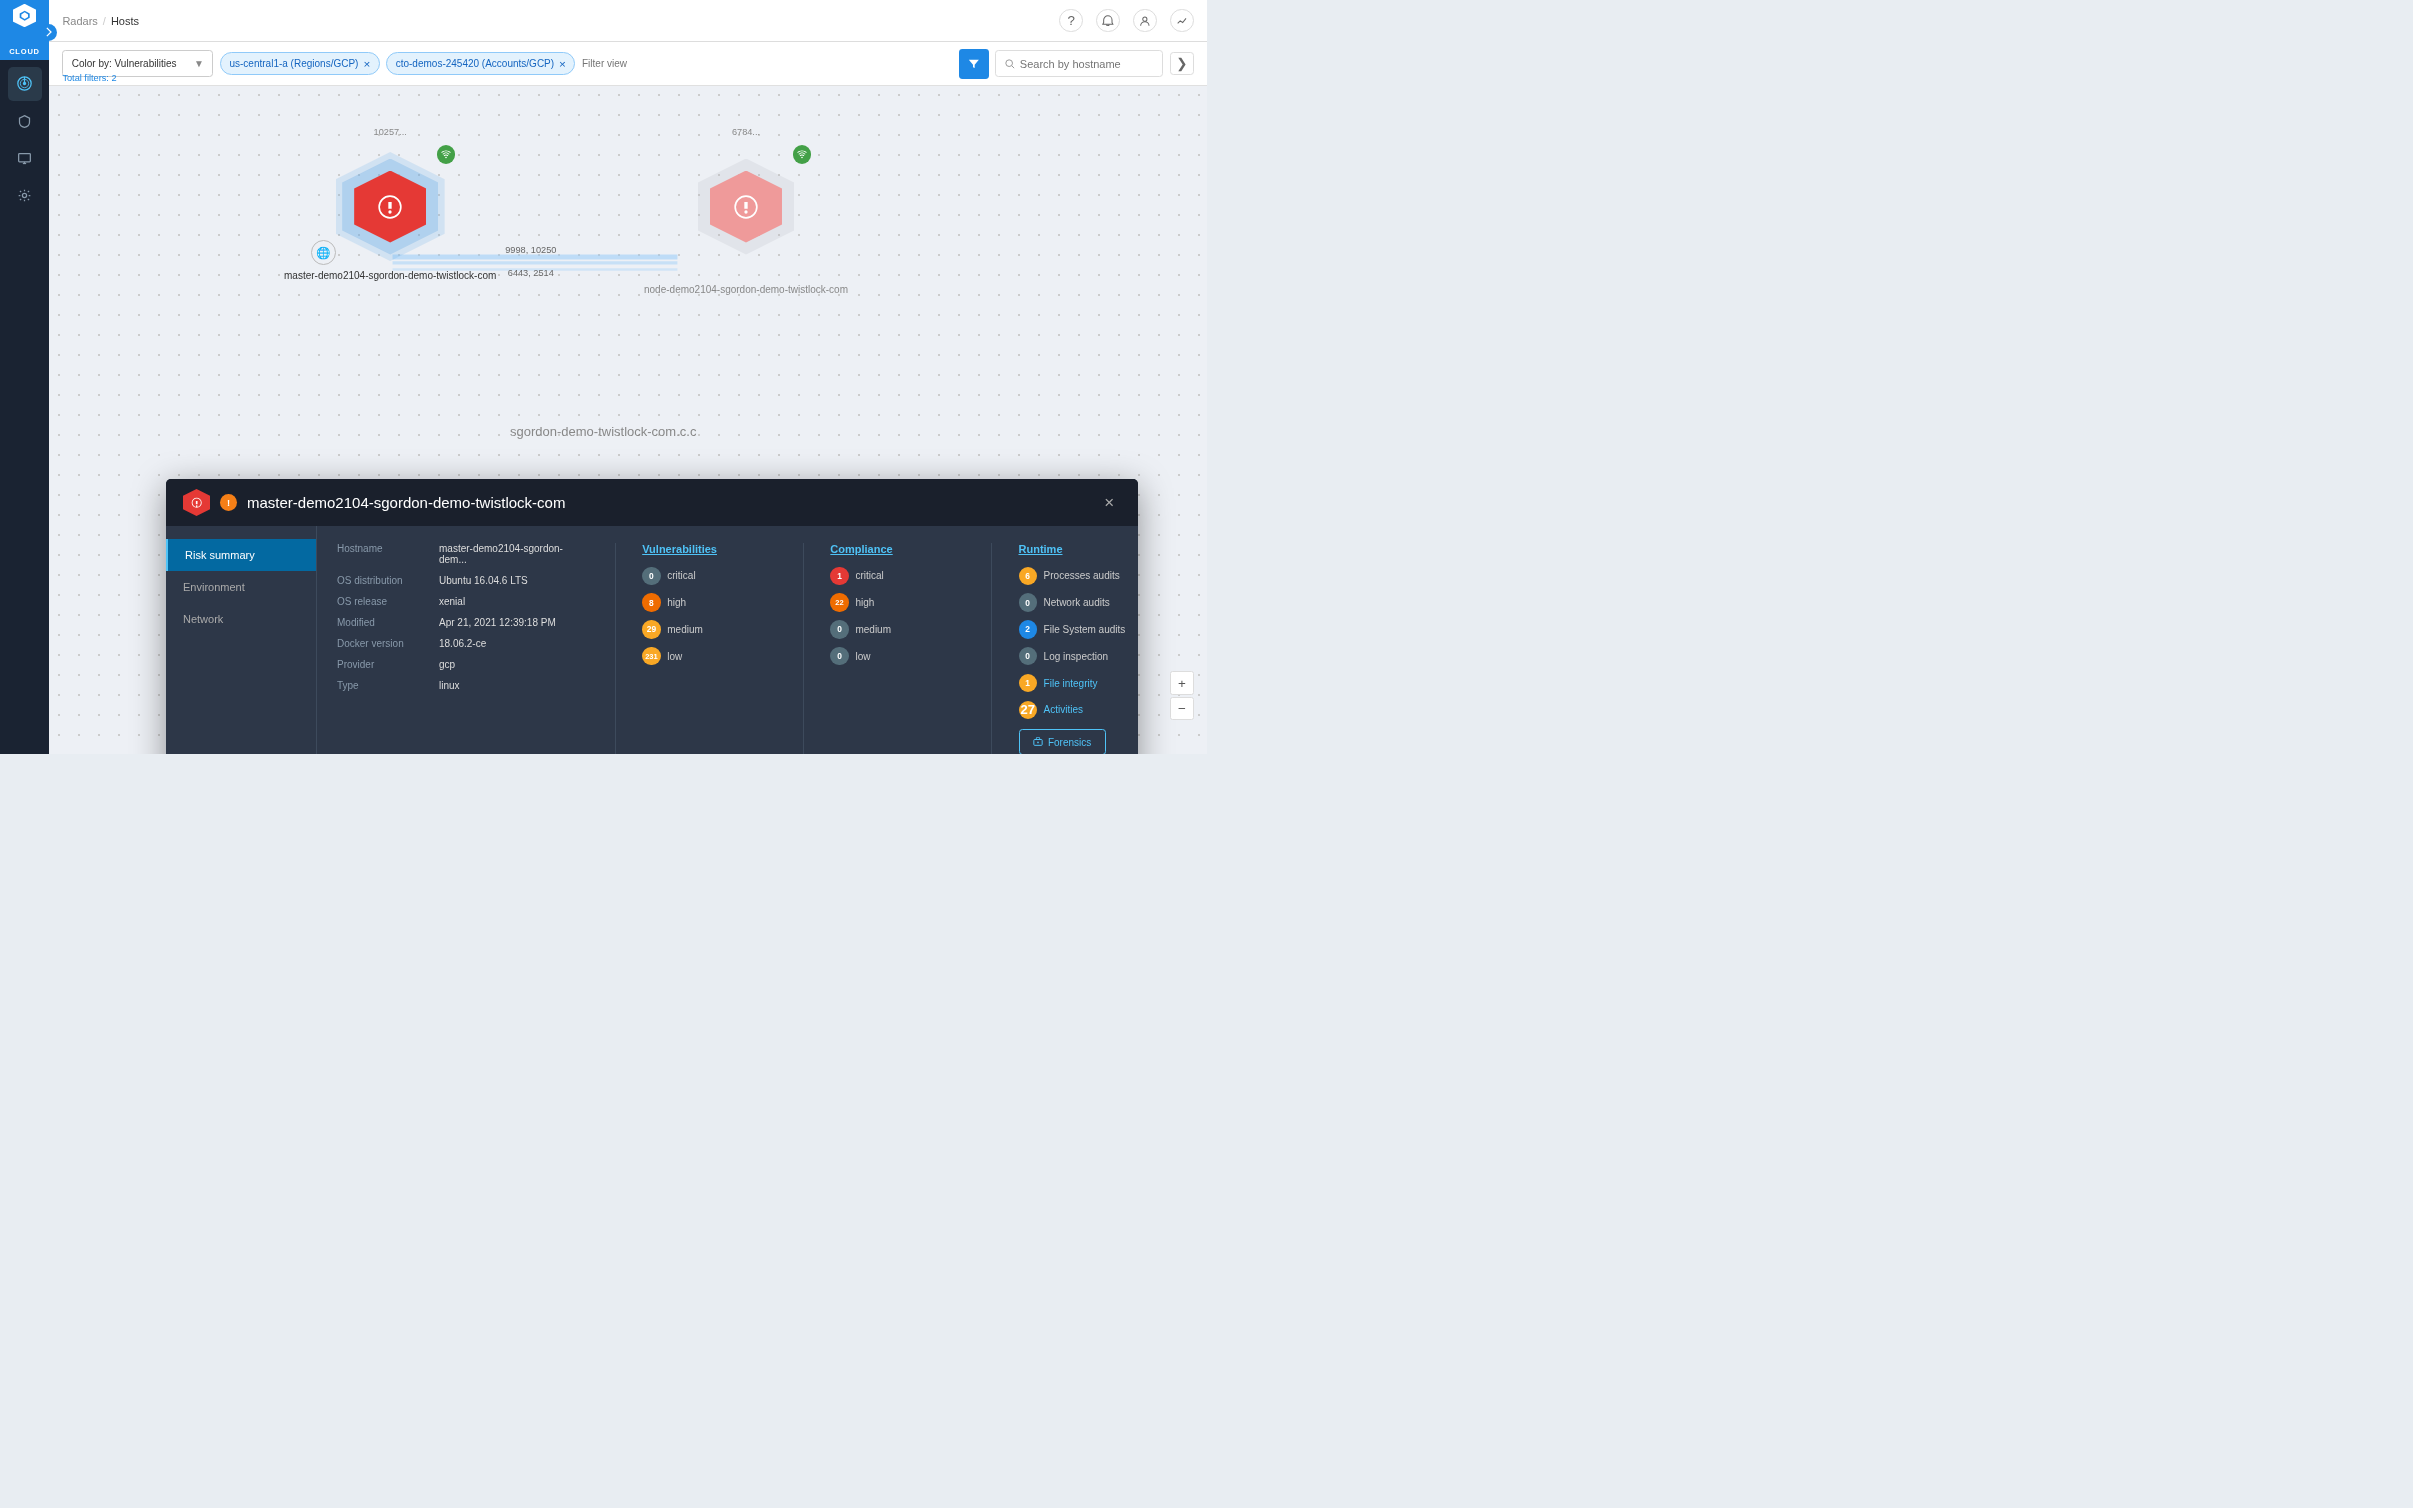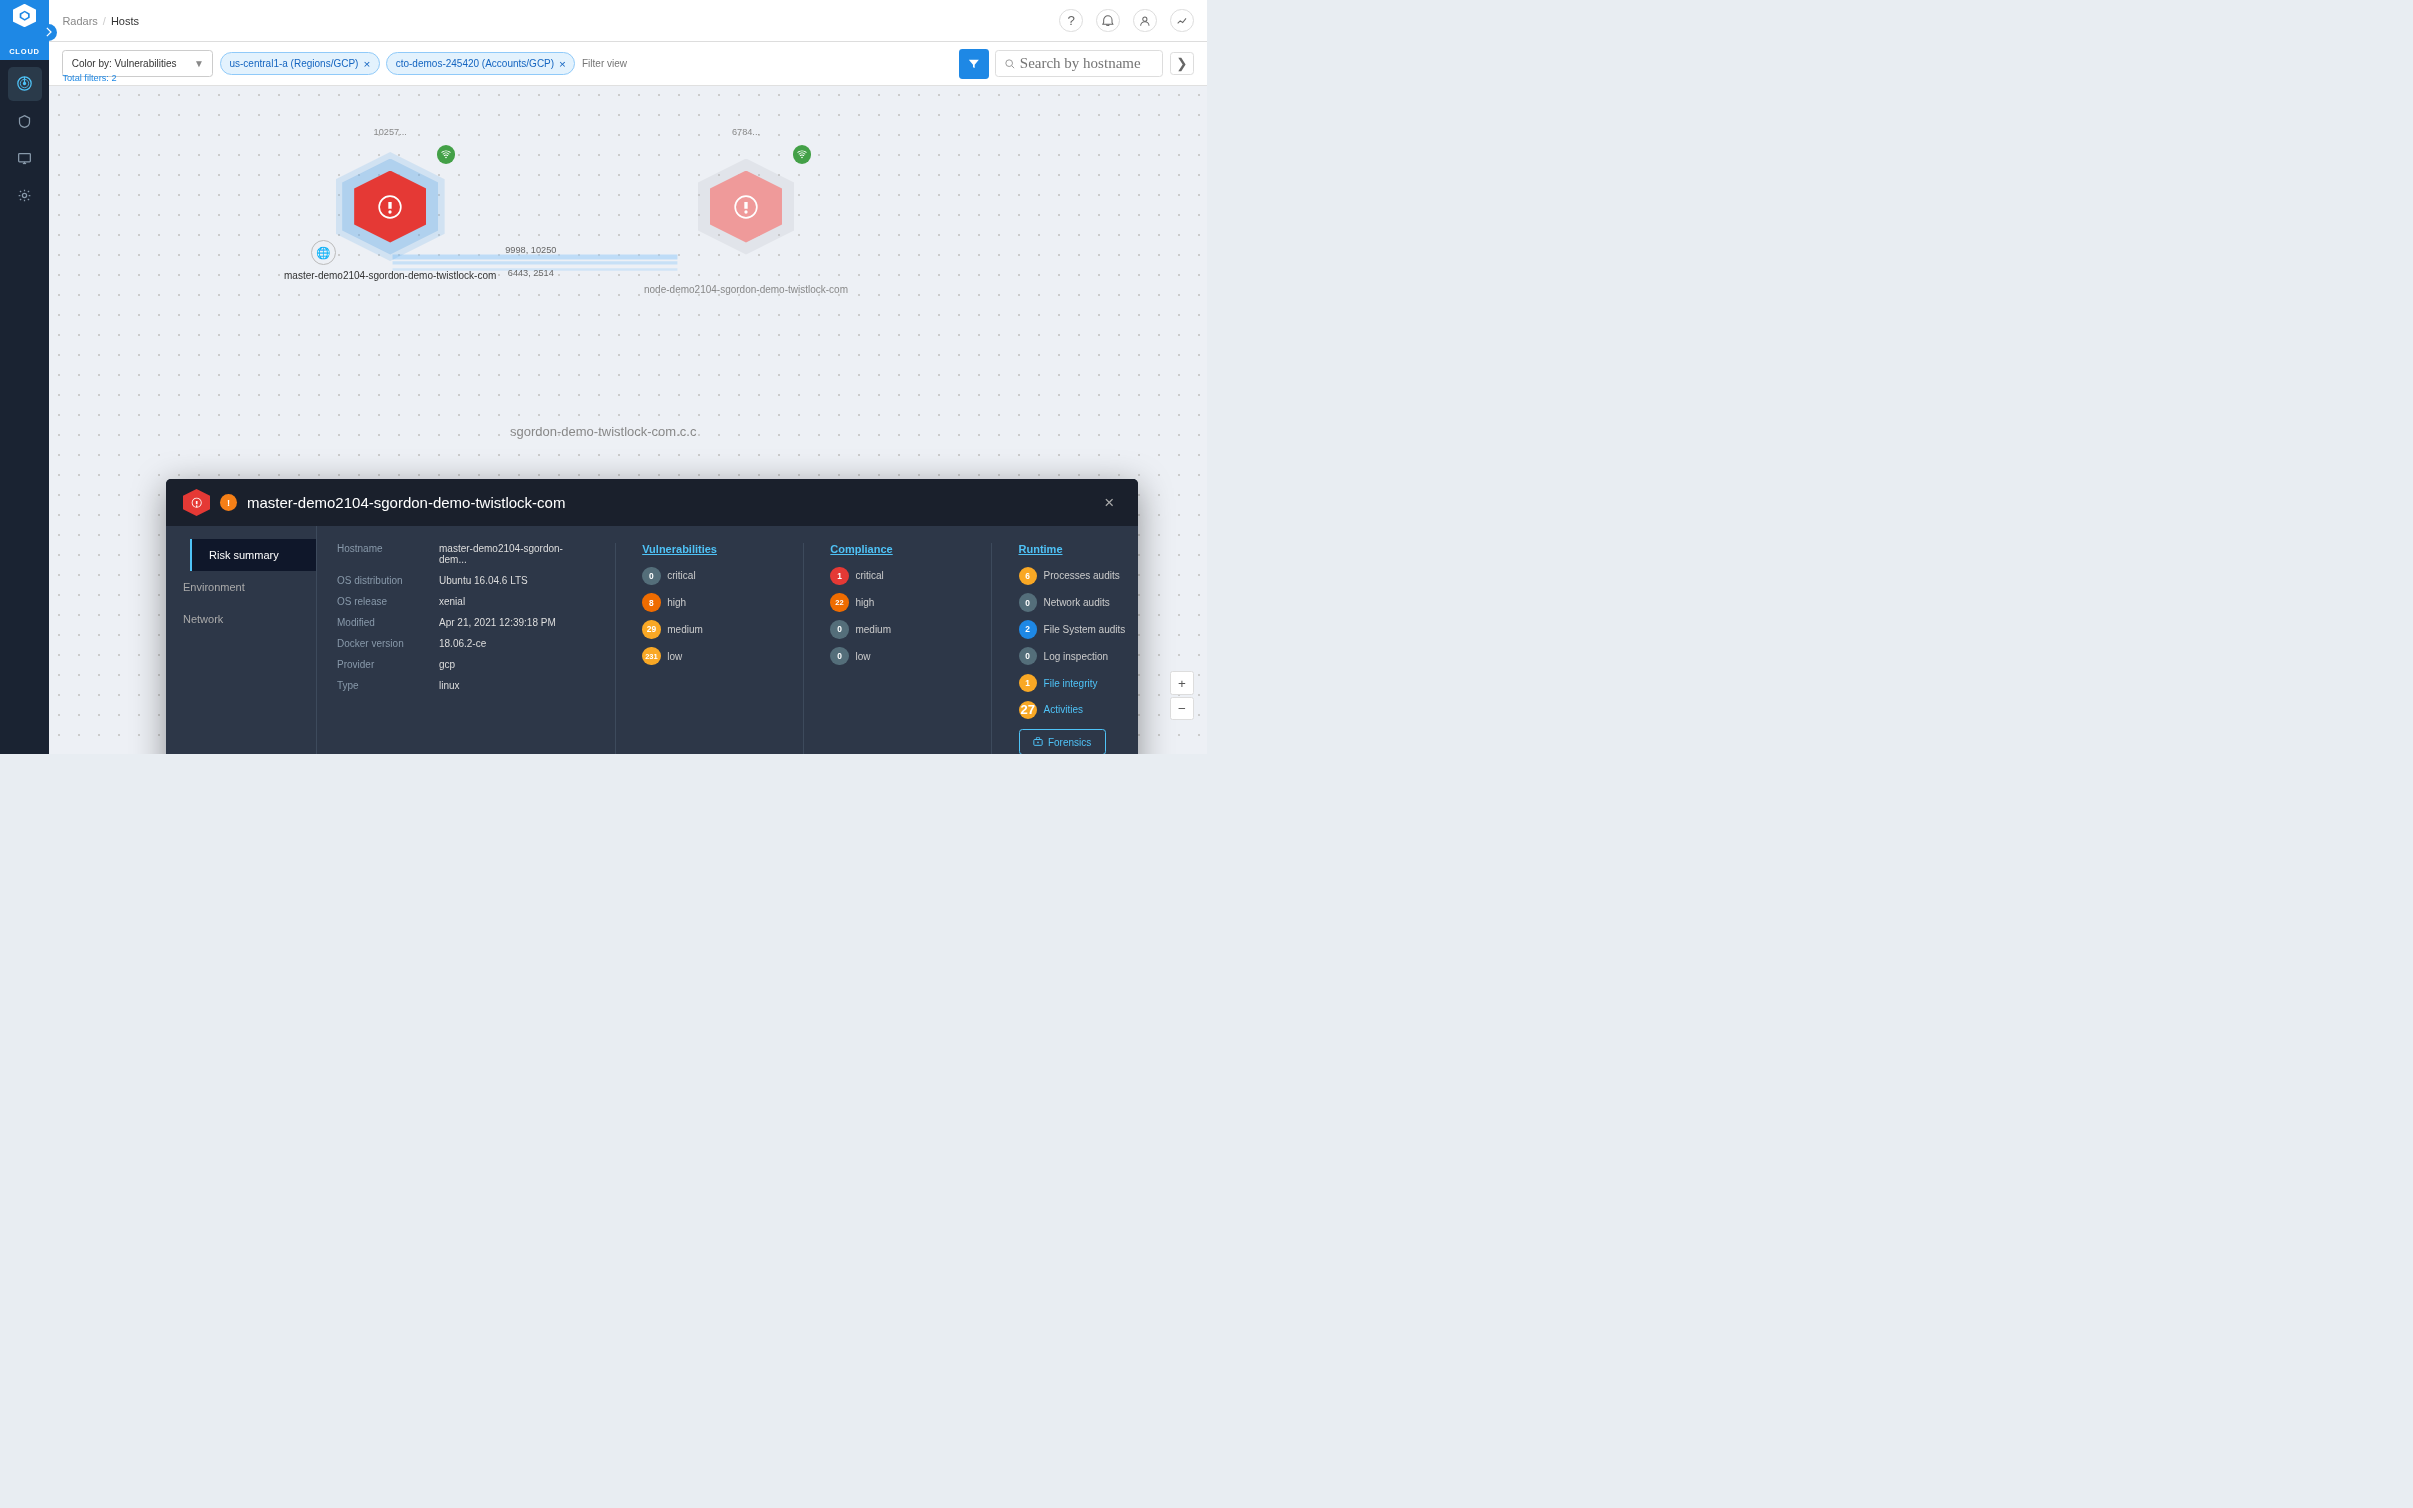--- a/index.html
+++ b/index.html
@@ -194,24 +194,23 @@
       border-radius: 3.4px;
       display: flex;
       align-items: center;
       padding: 0 8.4px;
       gap: 5px;
       min-width: 168px;
     }
     .search-box input {
       border: none;
       outline: none;
-      font-size: 15px;
+      font-size: 11px;
       width: 134px;
       background: transparent;
-      font-family: Liberation Serif, serif;
     }
     .search-expand-btn {
       width: 23.5px;
       height: 23.5px;
       border: 0.8px solid #ddd;
       border-radius: 3.4px;
       display: flex;
       align-items: center;
       justify-content: center;
       cursor: pointer;
@@ -365,24 +364,23 @@
       border-right: 0.8px solid #3d4a5c;
       flex-shrink: 0;
     }
     .panel-nav-item {
       padding: 10px 17px;
       color: #aaa;
       font-size: 11px;
       cursor: pointer;
     }
     .panel-nav-item.active {
-      background: #0f172a;
+      background: #0369a1;
       color: white;
       border-left: 2.5px solid #4fc3f7;
-      margin-left: 24px;
     }
 
     
     .panel-content {
       flex: 1;
       padding: 17px 20px;
       display: flex;
       gap: 20px;
     }
 

